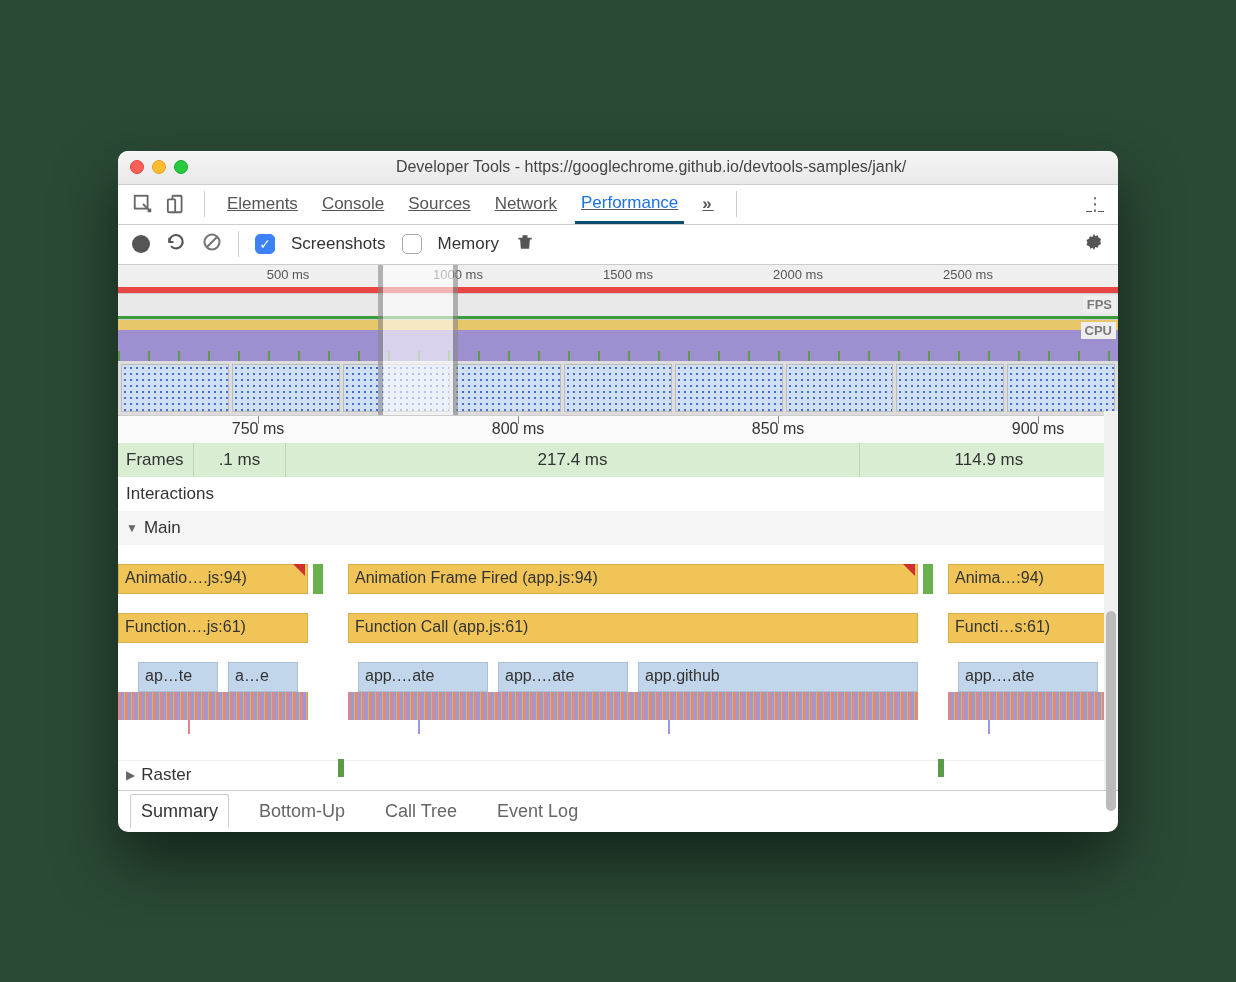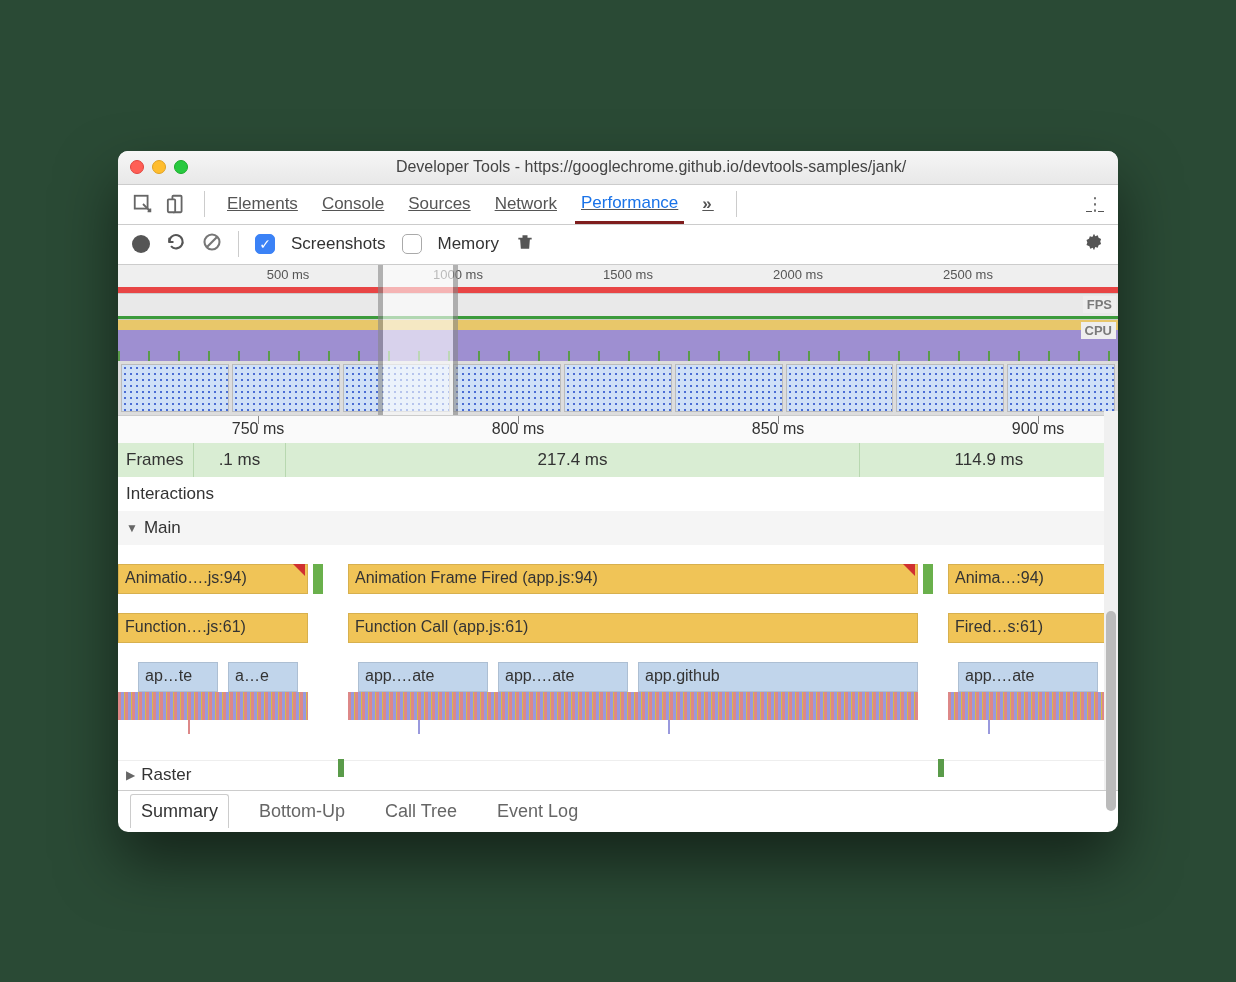--- a/index.html
+++ b/index.html
@@ -9,21 +9,21 @@
 .traffic { display: flex; gap: 8px; }
 .dot { width: 14px; height: 14px; border-radius: 50%; }
 .dot.red { background: #ff5f56; border: 1px solid #e0443e; }
 .dot.yellow { background: #ffbd2e; border: 1px solid #dea123; }
 .dot.green { background: #27c93f; border: 1px solid #1aab29; }
 .title { flex: 1; text-align: center; font-size: 16px; color: #444; white-space: nowrap; overflow: hidden; text-overflow: ellipsis; }
 .tabs { height: 40px; border-bottom: 1px solid #ccc; display: flex; align-items: center; gap: 12px; padding: 0 14px; color: #555; font-size: 17px; text-decoration: underline; }
 .tabs .ico { width: 22px; height: 22px; display:flex; align-items:center; justify-content:center; color:#666; }
 .tabs .sep { width: 1px; height: 26px; background: #ccc; margin: 0 4px; }
 .tabs .tab { padding: 8px 6px; cursor: pointer; }
-.tabs .tab.active { color: #1a73e8; border-bottom: 3px solid #7f1d1d; }
+.tabs .tab.active { color: #1a73e8; border-bottom: 3px solid #0c4a6e; }
 .tabs .more { font-weight: bold; letter-spacing: 2px; }
 .tabs .vdots { margin-left: auto; font-size: 18px; color: #666; cursor:pointer; }
 .toolbar { height: 40px; display: flex; align-items: center; gap: 16px; padding: 0 14px; border-bottom: 1px solid #ccc; font-size: 17px; color: #333; }
 .circle-btn { width: 18px; height:18px; border-radius:50%; background:#555; }
 .toolbar svg { width:20px; height:20px; }
 .chk { width:20px; height:20px; border-radius:5px; border:1px solid #aaa; display:flex; align-items:center; justify-content:center; }
 .chk.on { background:#3b82f6; border-color:#3b82f6; color:#fff; font-size:14px; }
 .gear { margin-left:auto; }
 .overview { position: relative; }
 .ov-ruler { height: 22px; background:#efefef; position:relative; font-size:13px; color:#555; }
@@ -194,21 +194,21 @@
         <div class="green-tick" style="left:19.5%"></div>
         <div class="bar yellow-bar" style="left:23%;width:57%">Animation Frame Fired (app.js:94)</div>
         <div class="corner" style="left:78.5%;right:auto;"></div>
         <div class="green-tick" style="left:80.5%"></div>
         <div class="bar yellow-bar" style="left:83%;width:17%">Anima…:94)</div>
         <div class="corner" style="right:0;"></div>
       </div>
       <div class="flame-row">
         <div class="bar yellow-bar" style="left:0;width:19%">Function….js:61)</div>
         <div class="bar yellow-bar" style="left:23%;width:57%">Function Call (app.js:61)</div>
-        <div class="bar yellow-bar" style="left:83%;width:17%">Fired…s:61)</div>
+        <div class="bar yellow-bar" style="left:83%;width:17%">Functi…s:61)</div>
       </div>
       <div class="flame-row">
         <div class="bar blue-bar" style="left:2%;width:8%">ap…te</div>
         <div class="bar blue-bar" style="left:11%;width:7%">a…e</div>
         <div class="bar blue-bar" style="left:24%;width:13%">app.…ate</div>
         <div class="bar blue-bar" style="left:38%;width:13%">app.…ate</div>
         <div class="bar blue-bar" style="left:52%;width:28%">app.github</div>
         <div class="bar blue-bar" style="left:84%;width:14%">app.…ate</div>
       </div>
       <div class="striped">

